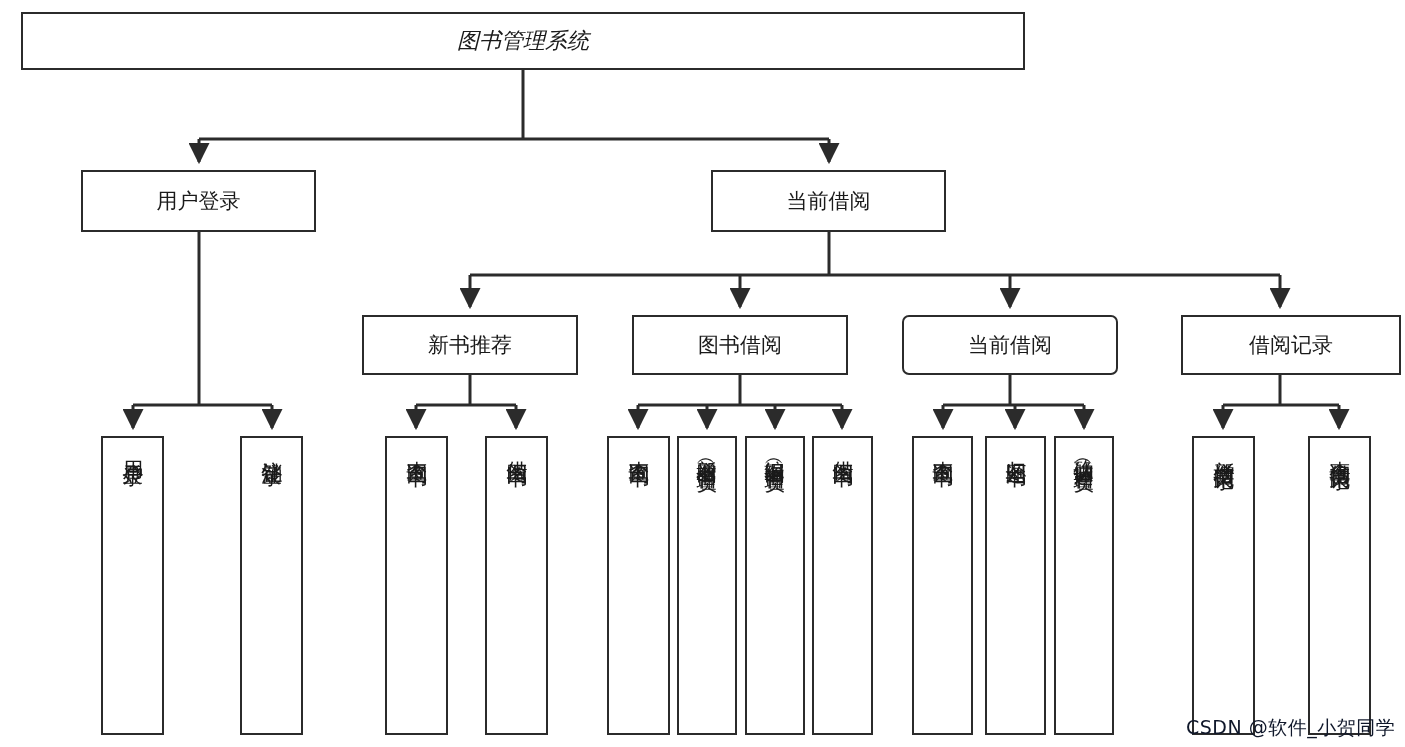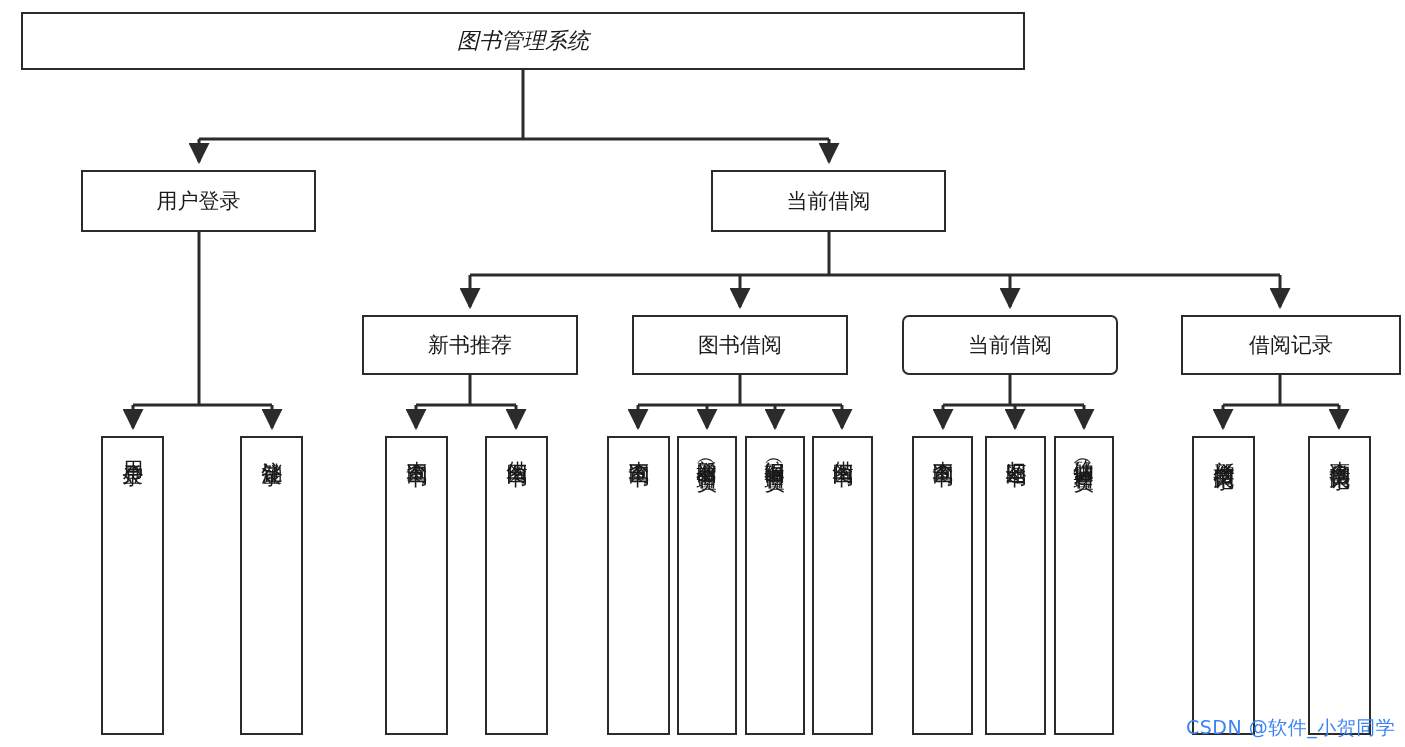--- a/index.html
+++ b/index.html
@@ -60,21 +60,21 @@
     margin: 0 auto;
   }
   .node.vert.tall .label {
     font-size: 20px;
   }
   .watermark {
     position: absolute;
     left: 1186px;
     top: 715px;
     font-size: 19px;
-    color: #3b82f6;
+    color: #0f172a;
     white-space: nowrap;
     letter-spacing: 0.5px;
   }
 </style>
 </head>
 <body>
 
 <div id="canvas">
 
   <svg id="edges" viewBox="0 0 1405 747" xmlns="http://www.w3.org/2000/svg">

